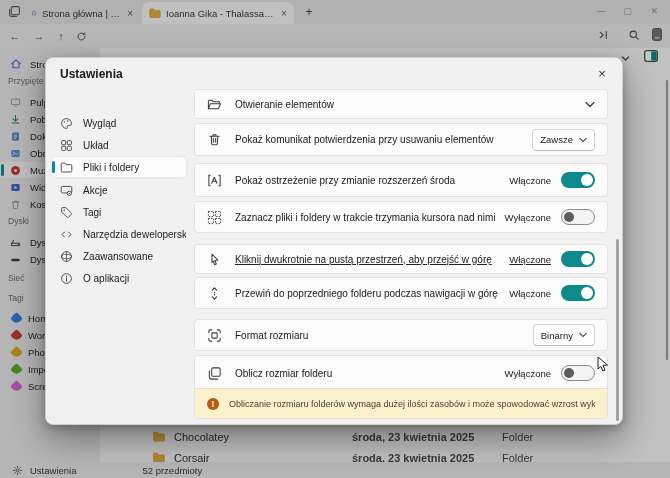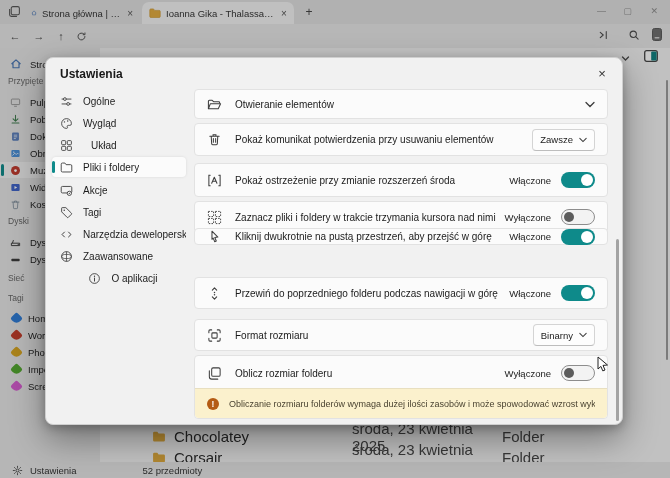--- a/index.html
+++ b/index.html
@@ -30,24 +30,24 @@
   .s-item{position:absolute;left:0;width:100%;height:16px;display:flex;align-items:center;
           font-size:9.5px;color:#222;white-space:nowrap;overflow:hidden;}
   .s-item .sic{width:13px;margin-left:10px;flex:0 0 13px;display:flex;align-items:center;}
   .s-item .slabel{margin-left:7px;overflow:hidden;}
   .s-item.sel{background:rgba(255,255,255,0.5);}
   .s-item.sel::before{content:'';position:absolute;left:1px;top:2px;width:2.5px;height:12px;
           background:#0e8a8a;border-radius:2px;}
   .s-section{position:absolute;left:8px;font-size:8.5px;color:#666;}
   .tagdot{width:9px;height:9px;border-radius:2px 2px 2px 5px;transform:rotate(-45deg);margin-left:12px;flex:0 0 9px;}
   .fm-main{position:absolute;left:100px;top:48px;right:0;bottom:16px;background:#f4f4f4;}
-  .frow{position:absolute;left:0;right:6px;height:21px;display:flex;align-items:center;font-size:15px;color:#2a2a2a;}
+  .frow{position:absolute;left:0;right:6px;height:21px;display:flex;align-items:center;font-size:11px;color:#2a2a2a;}
   .frow .fic{margin-left:52px;flex:0 0 14px;}
   .frow .fname{margin-left:8px;width:178px;overflow:hidden;}
-  .frow .fdate{width:150px;color:#444;}
+  .frow .fdate{width:150px;color:#444;font-weight:bold;}
   .frow .ftype{color:#444;}
   .vscroll{position:absolute;right:2px;top:32px;height:280px;width:2.5px;background:#9a9a9a;border-radius:2px;}
   .statusbar{position:absolute;left:0;bottom:0;right:0;height:16px;background:#e6e6e6;
              display:flex;align-items:center;font-size:9.5px;color:#333;}
   .statusbar .gear{margin-left:12px;}
   .statusbar .sbset{margin-left:7px;}
   .statusbar .count{margin-left:66px;}
   
   .dim{position:absolute;inset:0;background:rgba(15,15,15,0.22);z-index:5;}
   
@@ -322,41 +322,31 @@
       <span class="count">52 przedmioty</span>
     </div>
   </div>
 
   <div class="dim"></div>
 
   <div class="dialog">
     <div class="dlg-title">Ustawienia</div>
     <div class="dlg-close">×</div>
 
-    <div class="nav-item" style="top:33px;">
-      <span class="nic">
-          <svg width="13" height="13" viewBox="0 0 16 16">
-            <path d="M2 5 H14 M2 11 H14" stroke="#3d3d3d" stroke-width="1.1"></path>
-            <circle cx="6" cy="5" r="1.7" fill="#f1f1f1" stroke="#3d3d3d" stroke-width="1.1"></circle>
-            <circle cx="10" cy="11" r="1.7" fill="#f1f1f1" stroke="#3d3d3d" stroke-width="1.1"></circle>
-          </svg>
-        </span>
-      <span class="nlabel">Ogólne</span>
-    </div>
     <div class="nav-item" style="top:55px;">
       <span class="nic">
           <svg width="13" height="13" viewBox="0 0 16 16">
             <path d="M14 8 a6 6 0 1 0 -6 6 c1.5 0 1.5-1 1-1.8 c-0.5-0.9 0-1.9 1.2-1.9 h1.8 a2 2 0 0 0 2-2.3z" fill="none" stroke="#3d3d3d" stroke-width="1.1"></path>
             <circle cx="5.5" cy="6" r="0.9" fill="#3d3d3d"></circle>
             <circle cx="9.5" cy="5" r="0.9" fill="#3d3d3d"></circle>
           </svg>
         </span>
       <span class="nlabel">Wygląd</span>
     </div>
-    <div class="nav-item" style="top:77px;gap:8px;">
+    <div class="nav-item" style="top:77px;">
       <span class="nic">
           <svg width="13" height="13" viewBox="0 0 16 16">
             <rect x="2" y="2" width="5" height="5" rx="1" fill="none" stroke="#3d3d3d" stroke-width="1.1"></rect>
             <rect x="9" y="2" width="5" height="5" rx="1" fill="none" stroke="#3d3d3d" stroke-width="1.1"></rect>
             <rect x="2" y="9" width="5" height="5" rx="1" fill="none" stroke="#3d3d3d" stroke-width="1.1"></rect>
             <rect x="9" y="9" width="5" height="5" rx="1" fill="none" stroke="#3d3d3d" stroke-width="1.1"></rect>
           </svg>
         </span>
       <span class="nlabel">Układ</span>
     </div>
@@ -398,21 +388,21 @@
     <div class="nav-item" style="top:188px;">
       <span class="nic">
           <svg width="13" height="13" viewBox="0 0 16 16">
             <circle cx="8" cy="8" r="6" fill="none" stroke="#3d3d3d" stroke-width="1.1"></circle>
             <ellipse cx="8" cy="8" rx="6" ry="2.6" fill="none" stroke="#3d3d3d" stroke-width="0.9"></ellipse>
             <path d="M8 2 V14" stroke="#3d3d3d" stroke-width="0.9"></path>
           </svg>
         </span>
       <span class="nlabel">Zaawansowane</span>
     </div>
-    <div class="nav-item" style="top:210px;justify-content:center;">
+    <div class="nav-item" style="top:210px;">
       <span class="nic">
           <svg width="13" height="13" viewBox="0 0 16 16">
             <circle cx="8" cy="8" r="6" fill="none" stroke="#3d3d3d" stroke-width="1.1"></circle>
             <circle cx="8" cy="5.2" r="0.8" fill="#3d3d3d"></circle>
             <path d="M8 7.4 V11.2" stroke="#3d3d3d" stroke-width="1.2" stroke-linecap="round"></path>
           </svg>
         </span>
       <span class="nlabel">O aplikacji</span>
     </div>
 
@@ -477,21 +467,21 @@
             </svg>
           </span>
         <span class="rlabel">Zaznacz pliki i foldery w trakcie trzymania kursora nad nimi</span>
         <span class="state">Wyłączone</span>
         <div class="toggle off">
             <div class="knob"></div>
           </div>
       </div>
     </div>
 
-    <div class="card" style="top:170px;height:17px;">
+    <div class="card" style="top:186px;height:30px;text-decoration:underline;">
       <div class="rowline">
         <span class="ric">
             <svg width="15" height="15" viewBox="0 0 16 16">
               <path d="M5.3 2.3 L11.6 8.6 L8.3 9 L9.9 12.8 L8.2 13.5 L6.6 9.7 L5.3 11 Z" fill="none" stroke="#3d3d3d" stroke-width="1.1" stroke-linejoin="round"></path>
             </svg>
           </span>
         <span class="rlabel">Kliknij dwukrotnie na pustą przestrzeń, aby przejść w górę</span>
         <span class="state">Włączone</span>
         <div class="toggle on">
             <div class="knob"></div>

